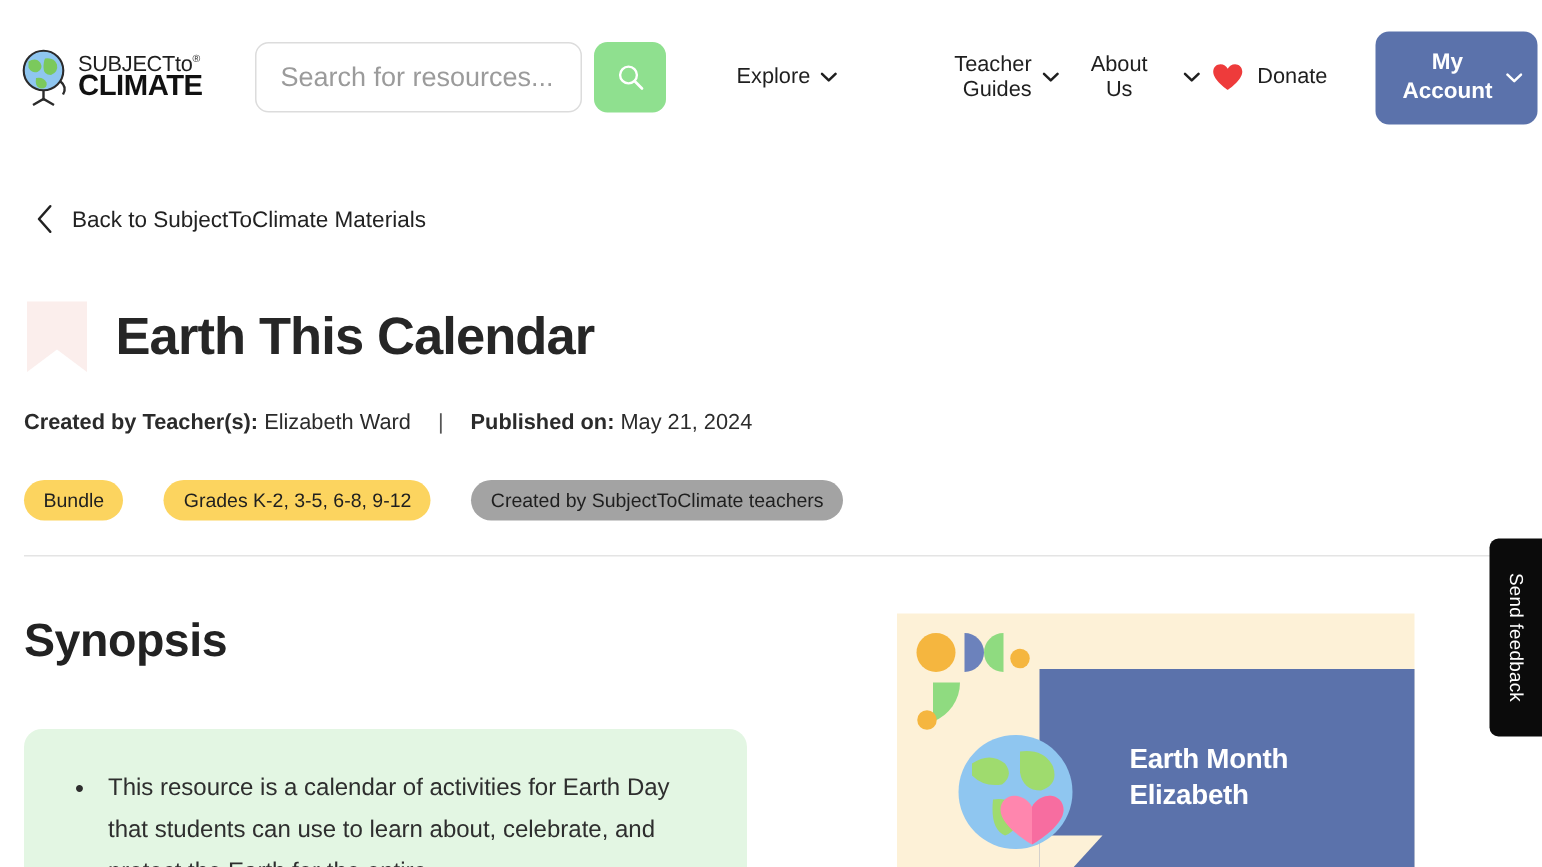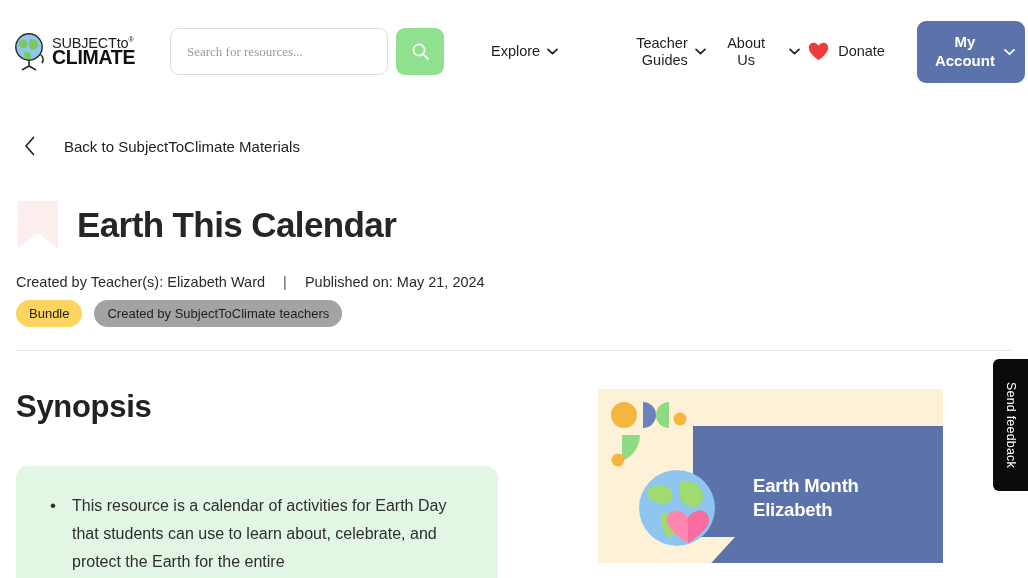--- a/index.html
+++ b/index.html
@@ -38,22 +38,22 @@
   .logo-line2 {
     font-size:19.5px; font-weight:800; letter-spacing:-0.3px;
     color:#111; margin-top:-2px;
   }
 
   .search-wrap { display:flex; align-items:center; gap:8px; margin-left:16px; }
   .search-input {
     width:218px; height:47px;
     border:1px solid #dcdcdc; border-radius:9px;
     padding:12px 16px;
-    font-family:Liberation Serif, serif;
-    font-size:13px; color:#333;
+    font-family:Liberation Sans, sans-serif;
+    font-size:18px; color:#333;
     outline:none; background:#fff;
   }
   .search-input::placeholder { color:#9b9b9b; }
   .search-btn {
     width:48px; height:47px;
     background:#8FE08F; border:none; border-radius:9px;
     display:flex; align-items:center; justify-content:center;
     cursor:pointer;
   }
 
@@ -80,36 +80,36 @@
     position:relative; cursor:pointer; text-align:center;
     line-height:1.25;
     padding-right:12px;
   }
   .account-chev { position:absolute; right:10px; top:50%; transform:translateY(-50%); }
 
   
   .main { position:relative; padding:0 16px; }
 
   .back-link {
-    display:flex; align-items:center; gap:28px;
+    display:flex; align-items:center; gap:12px;
     margin-top:33px; margin-left:8px;
     font-size:15px; color:#222; cursor:pointer; width:max-content;
   }
 
   .title-row { display:flex; align-items:center; gap:17px; margin-top:44px; }
   .bookmark { width:44px; height:50px; flex:0 0 auto; }
   .page-title {
     font-size:35px; font-weight:800; letter-spacing:-0.6px; color:#262626;
   }
 
   .meta { margin-top:24px; font-size:14.5px; color:#2b2b2b; }
-  .meta b { font-weight:400; }
+  .meta b { font-weight:700; }
   .meta .sep { display:inline-block; padding:0 14px; color:#555; }
 
-  .tags { display:flex; gap:12px; margin-top:10px;align-items:center; }
+  .tags { display:flex; gap:27px; margin-top:30px;align-items:center; }
   .tag {
     border-radius:20px; padding:6px 13px;
     font-size:13px; color:#1f1f1f; white-space:nowrap;
   }
   .tag-yellow { background:#FCD45F; }
   .tag-green  { background:#a3a3a3; }
 
   .divider { height:1px; background:#e4e4e4; margin-top:23px; }
 
   .content { display:flex; margin-top:38px; gap:0; }
@@ -272,20 +272,21 @@
   <div class="meta">
     <b>Created by Teacher(s):</b>
     <span>Elizabeth Ward</span>
     <span class="sep">|</span>
     <b>Published on:</b>
     <span>May 21, 2024</span>
   </div>
 
   <div class="tags">
     <span class="tag tag-yellow">Bundle</span>
+    <span class="tag tag-yellow">Grades K-2, 3-5, 6-8, 9-12</span>
     <span class="tag tag-green">Created by SubjectToClimate teachers</span>
   </div>
 
   <div class="divider"></div>
 
   <div class="content">
 
     <div class="col-left">
       <h2 class="section-title">Synopsis</h2>
       <div class="synopsis-box">

